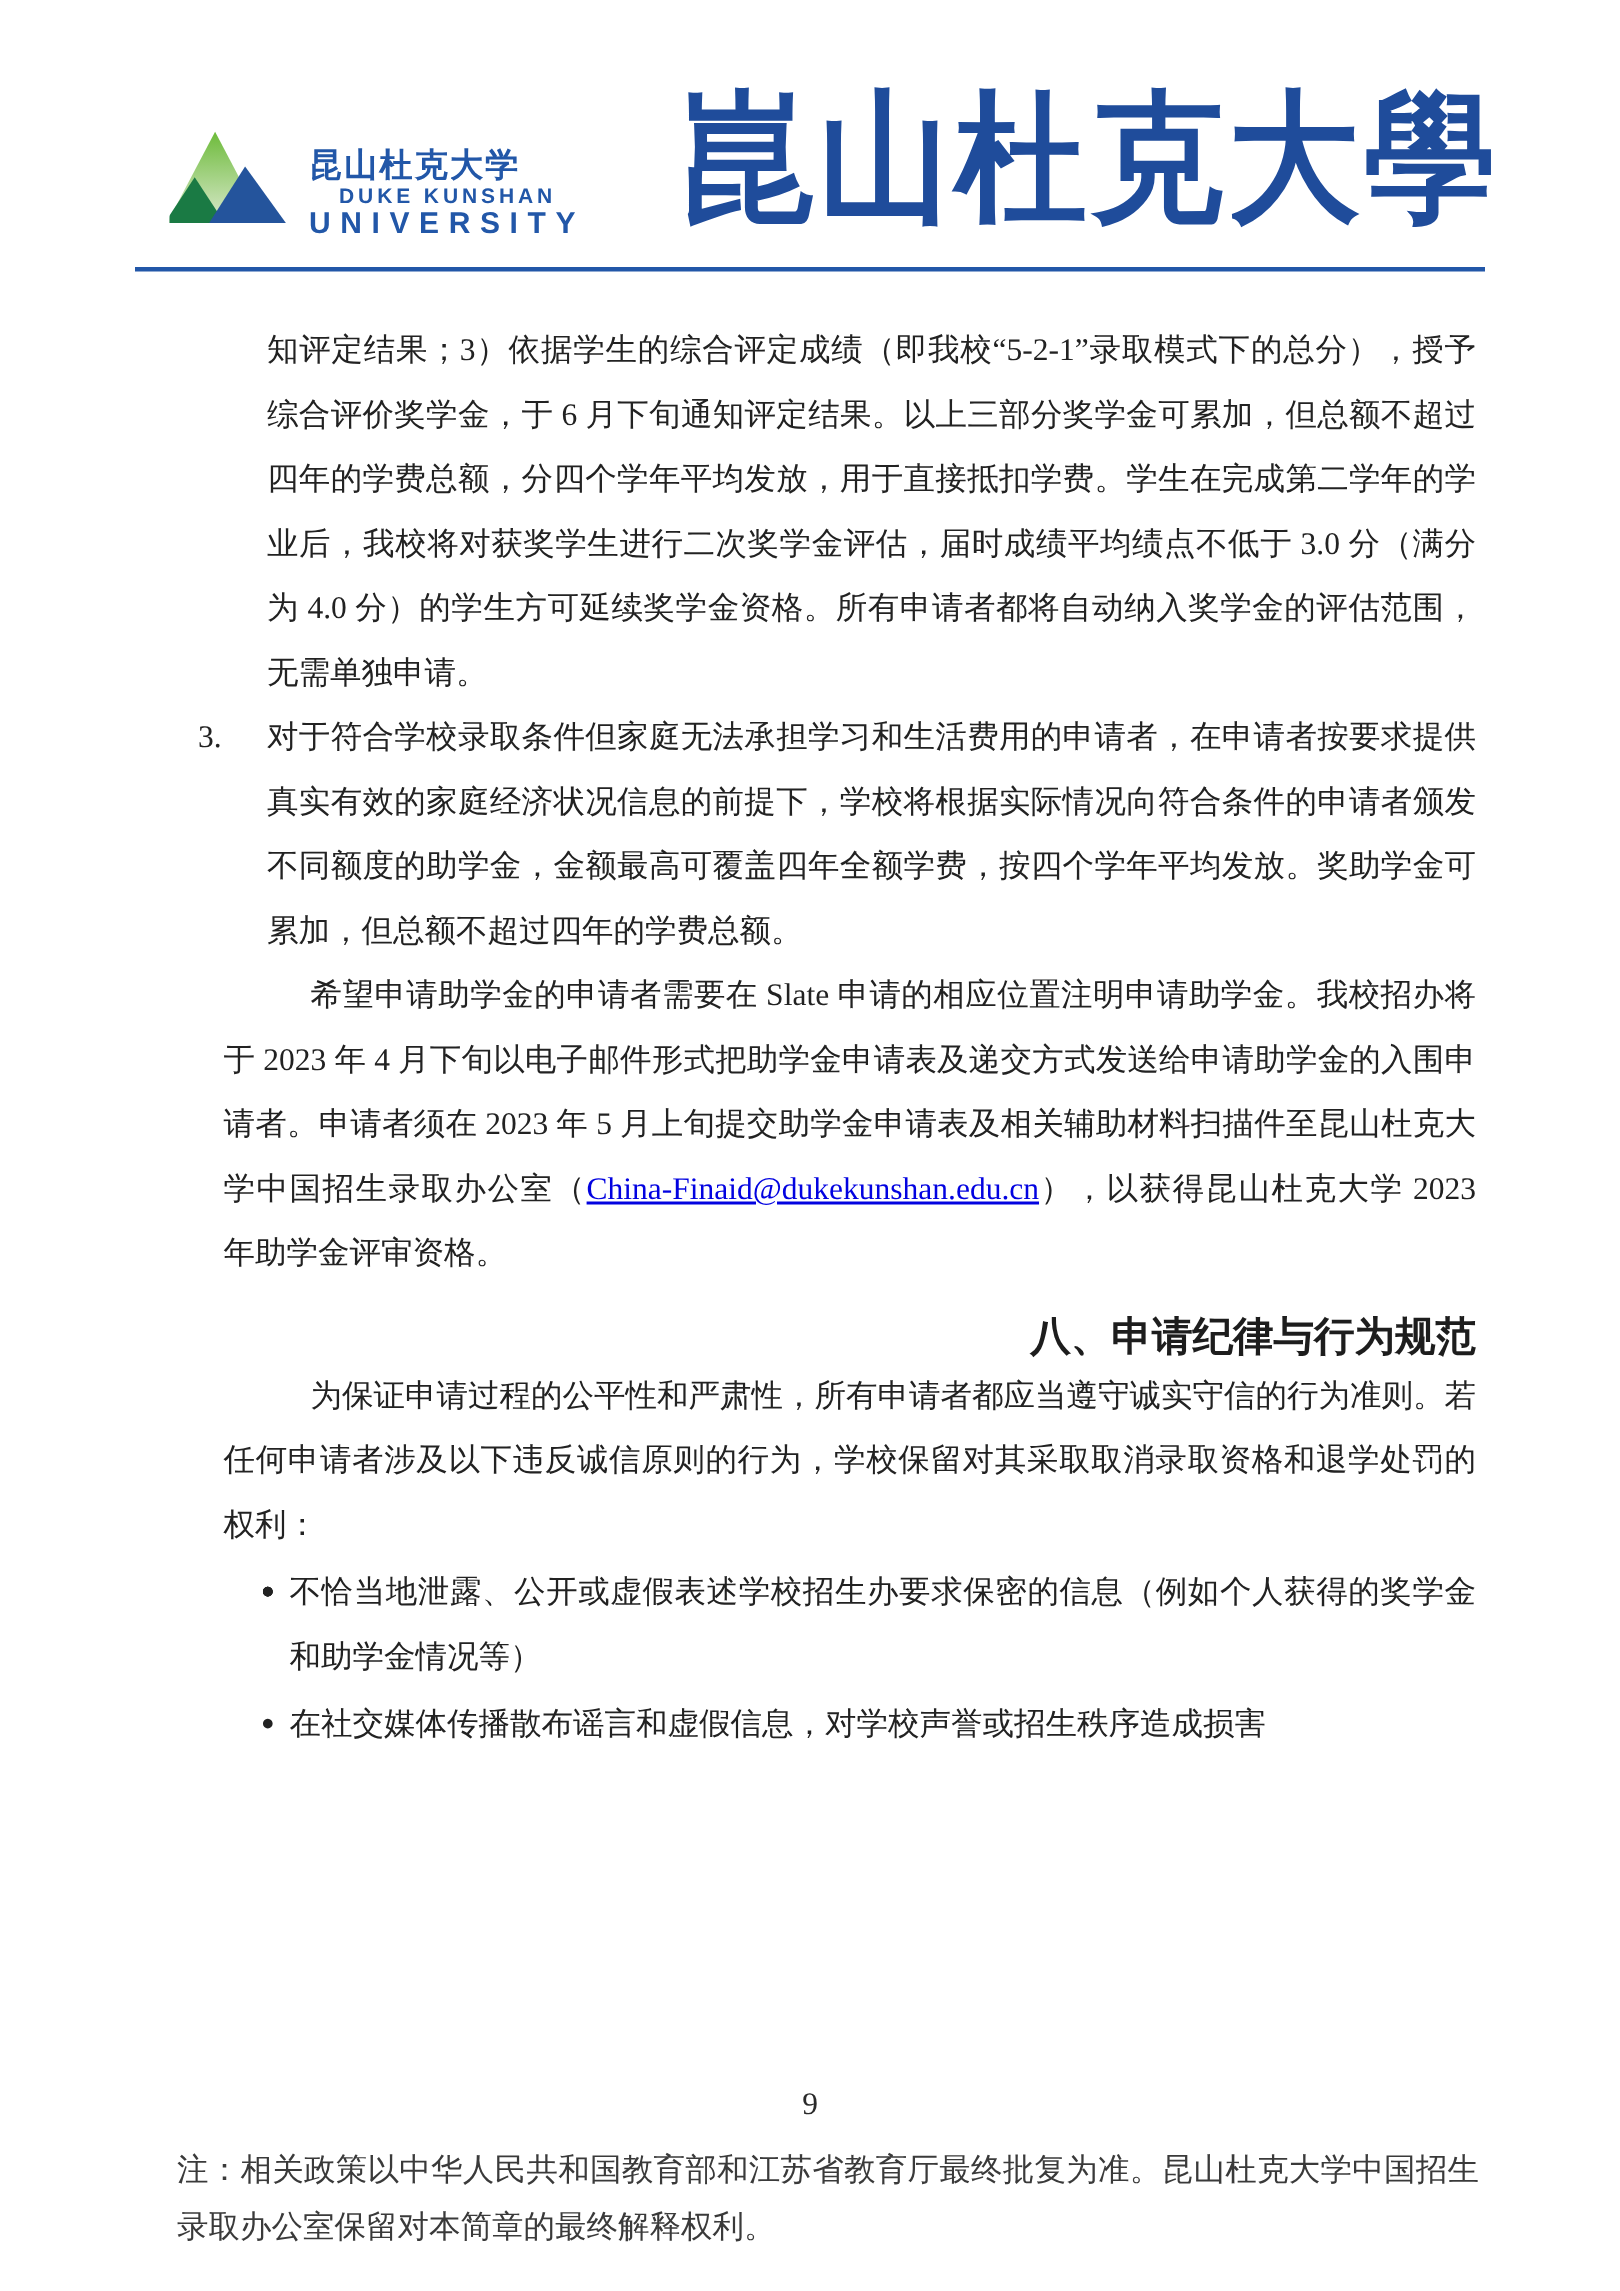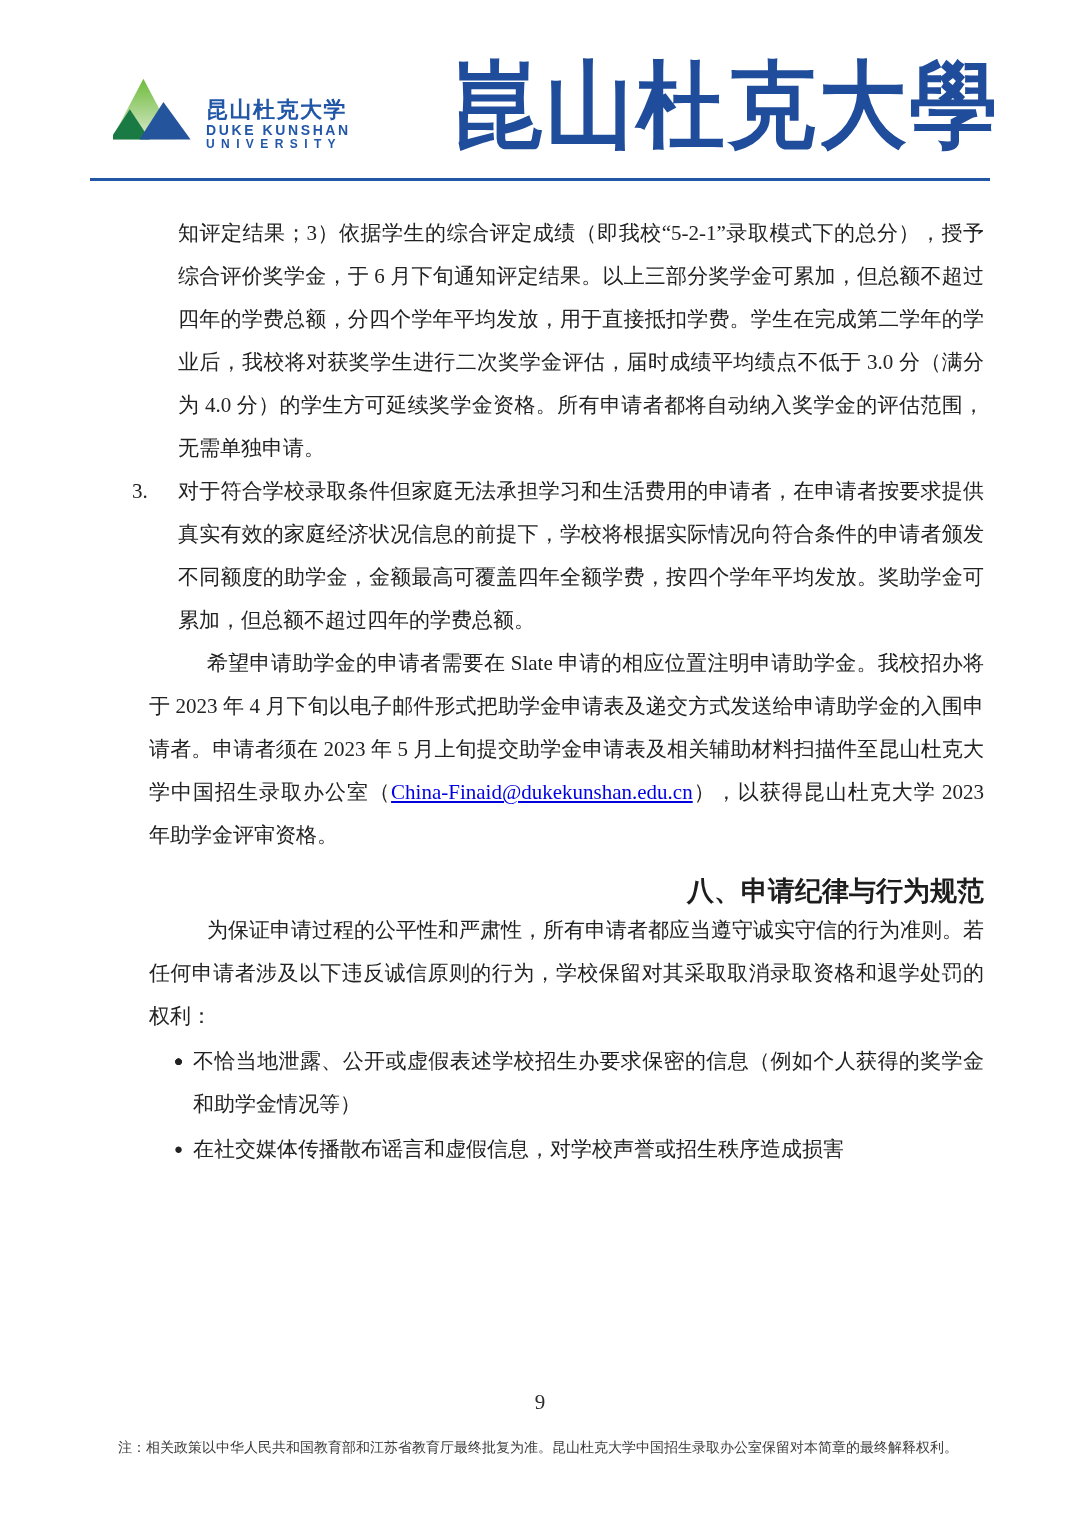--- a/index.html
+++ b/index.html
@@ -11,44 +11,45 @@
     overflow: hidden;
     font-family: "Liberation Serif", "DejaVu Serif", serif;
     color: #222222;
   }
 
   
   .logo {
     position: absolute;
     left: 113px; top: 76px;
     display: flex;
-    align-items: center;
+    align-items: flex-end;
   }
   .logo-mark { width: 80px; height: 76px; }
   .logo-text {
     margin-left: 13px;
     margin-top: 22px;
     color: #2257a8;
     font-family: "Liberation Sans", "DejaVu Sans", sans-serif;
     line-height: 1.12;
   }
   .logo-cn {
     font-size: 22px;
     font-weight: 600;
     letter-spacing: 1.5px;
     white-space: nowrap;
   }
   .logo-en1 {
     font-size: 14px;
     font-weight: 700;
     letter-spacing: 2.6px;
     white-space: nowrap;
+    margin-left: 20px;
   }
   .logo-en2 {
-    font-size: 12px;
+    font-size: 20px;
     font-weight: 700;
     letter-spacing: 6.4px;
     white-space: nowrap;
   }
   .calligraphy {
     position: absolute;
     left: 440px; top: 42px;
     width: 575px; height: 135px;
     color: #1f4c9b;
     font-size: 88px;
@@ -112,21 +113,21 @@
     left: 0; top: 1390px;
     width: 1080px;
     text-align: center;
     font-size: 21px;
     color: #2a2a2a;
   }
   .footer-note {
     position: absolute;
     left: 118px; top: 1428px;
     width: 868px;
-    font-size: 14px;
+    font-size: 21px;
     line-height: 38px;
     color: #3a3a3a;
     font-family: "Liberation Sans", "DejaVu Sans", sans-serif;
     text-align: justify;
   }
 </style>
 </head>
 <body>
 
 <div class="page">

